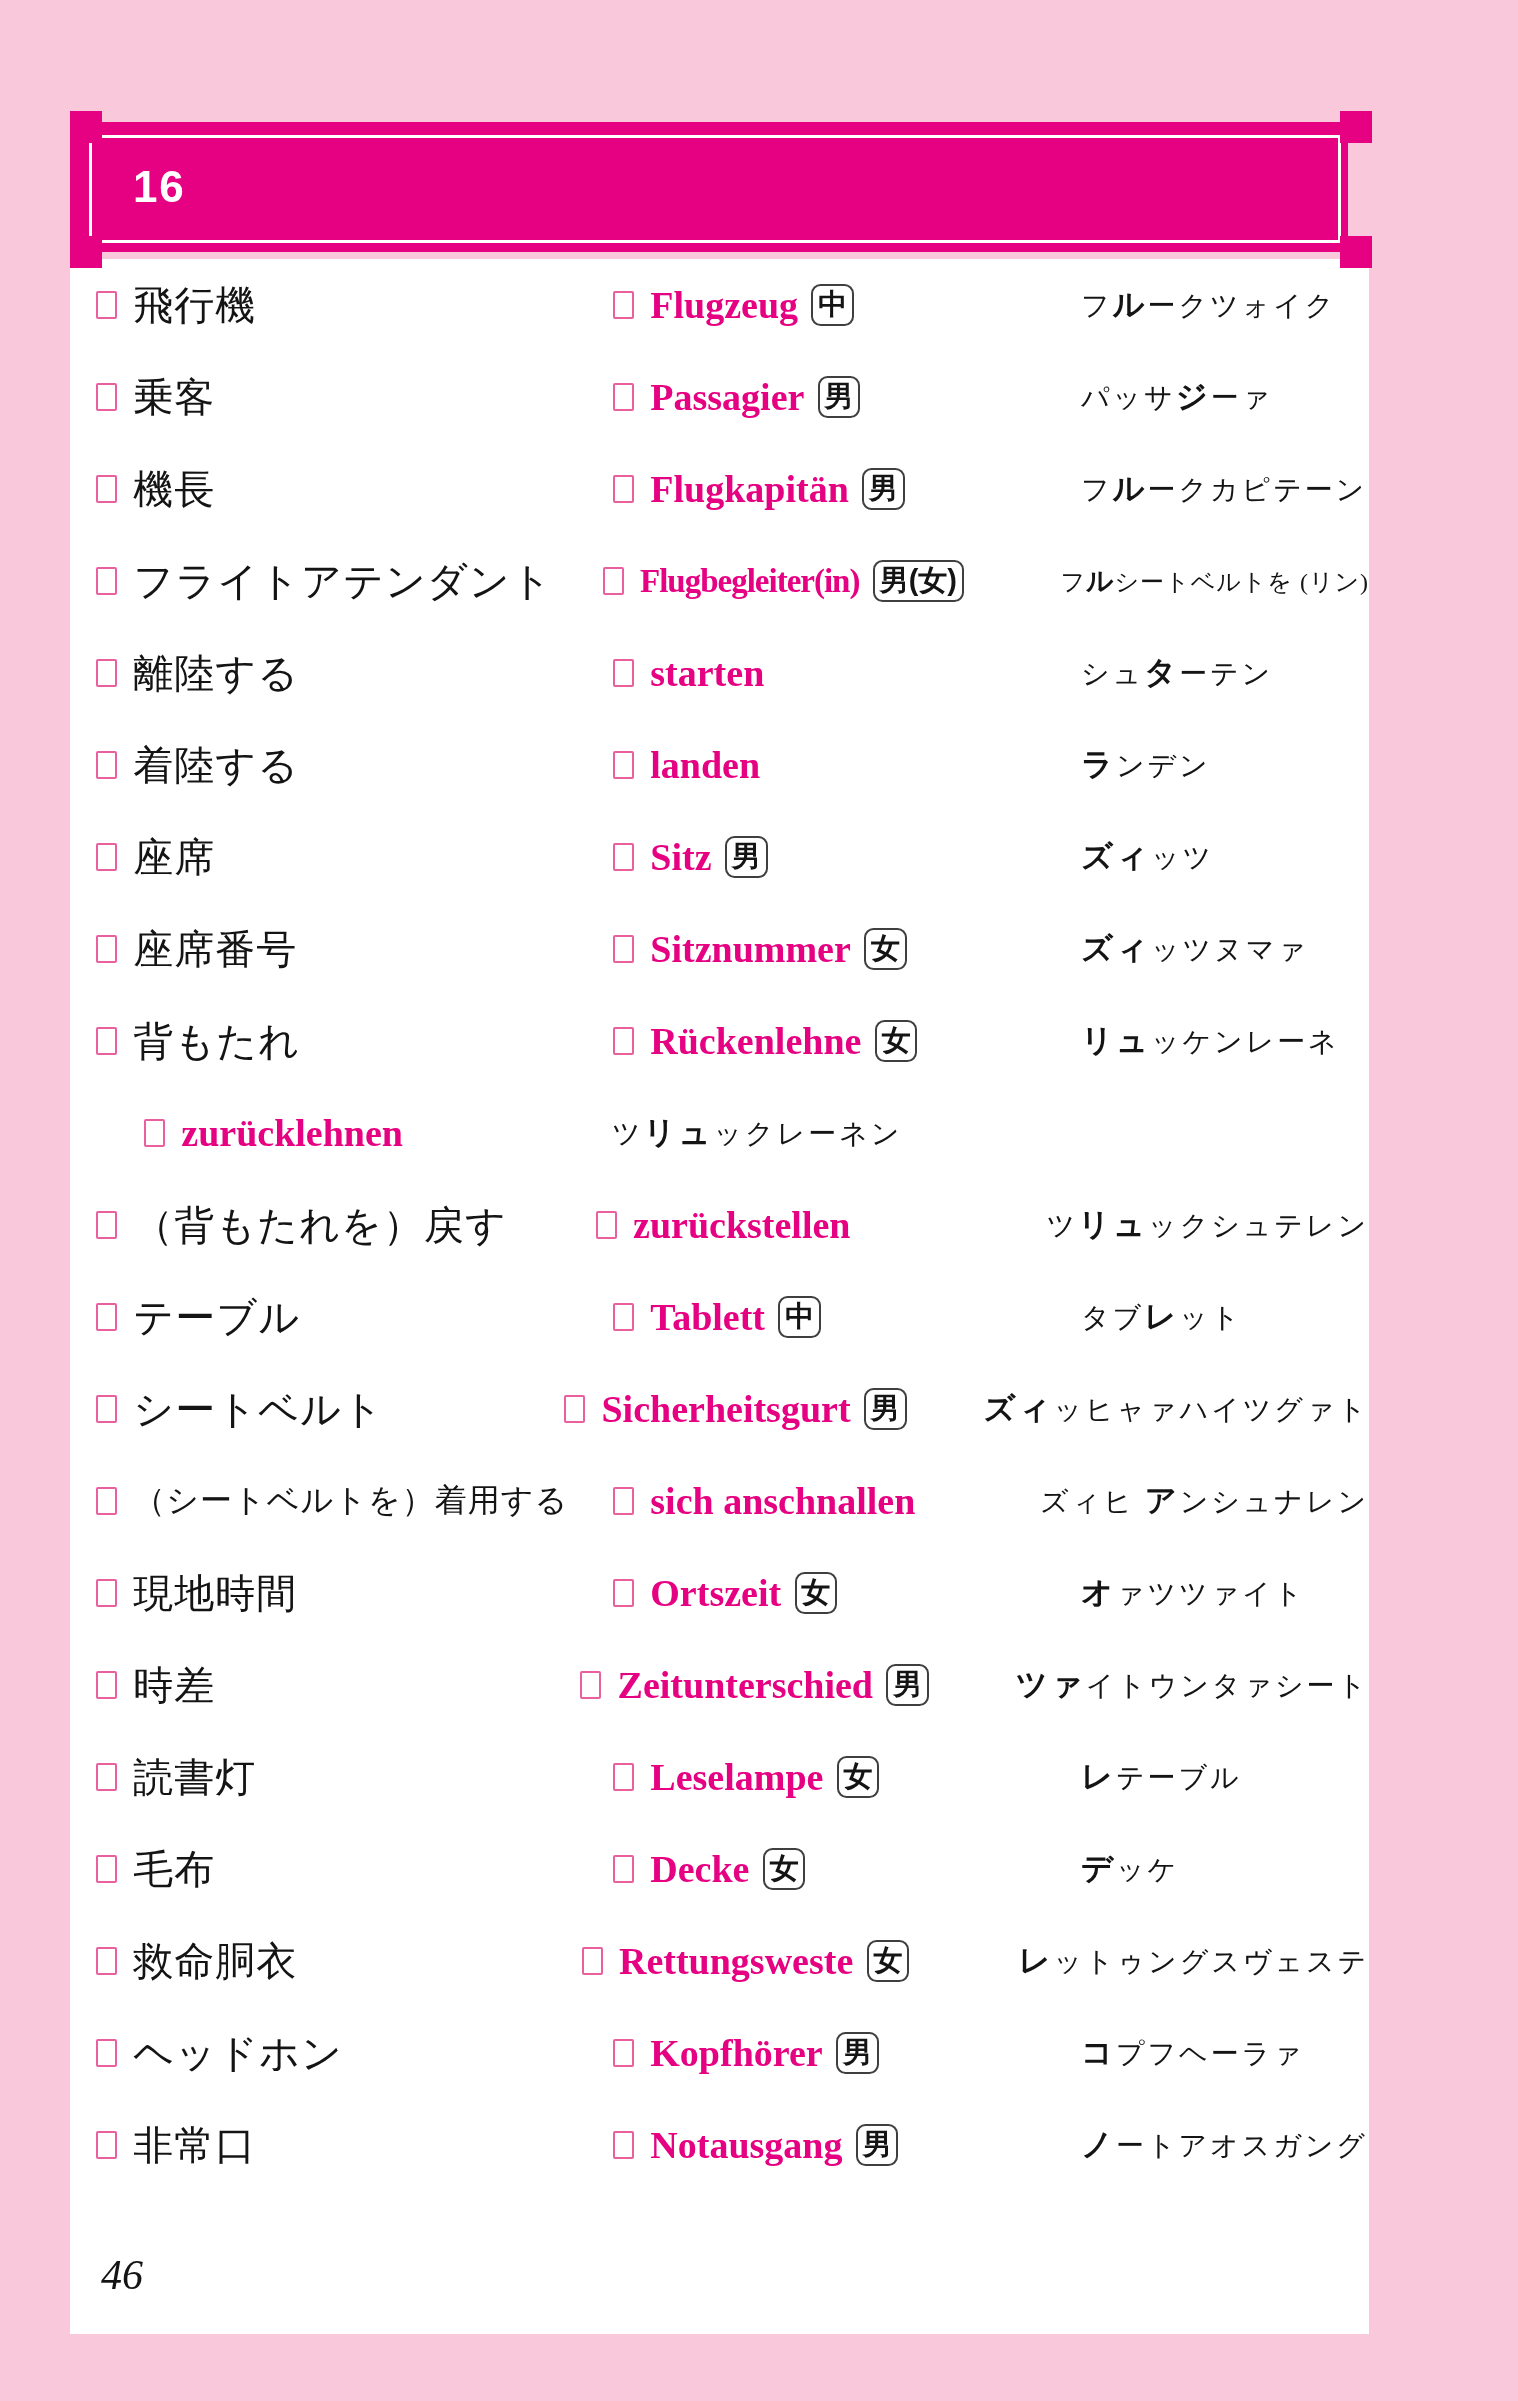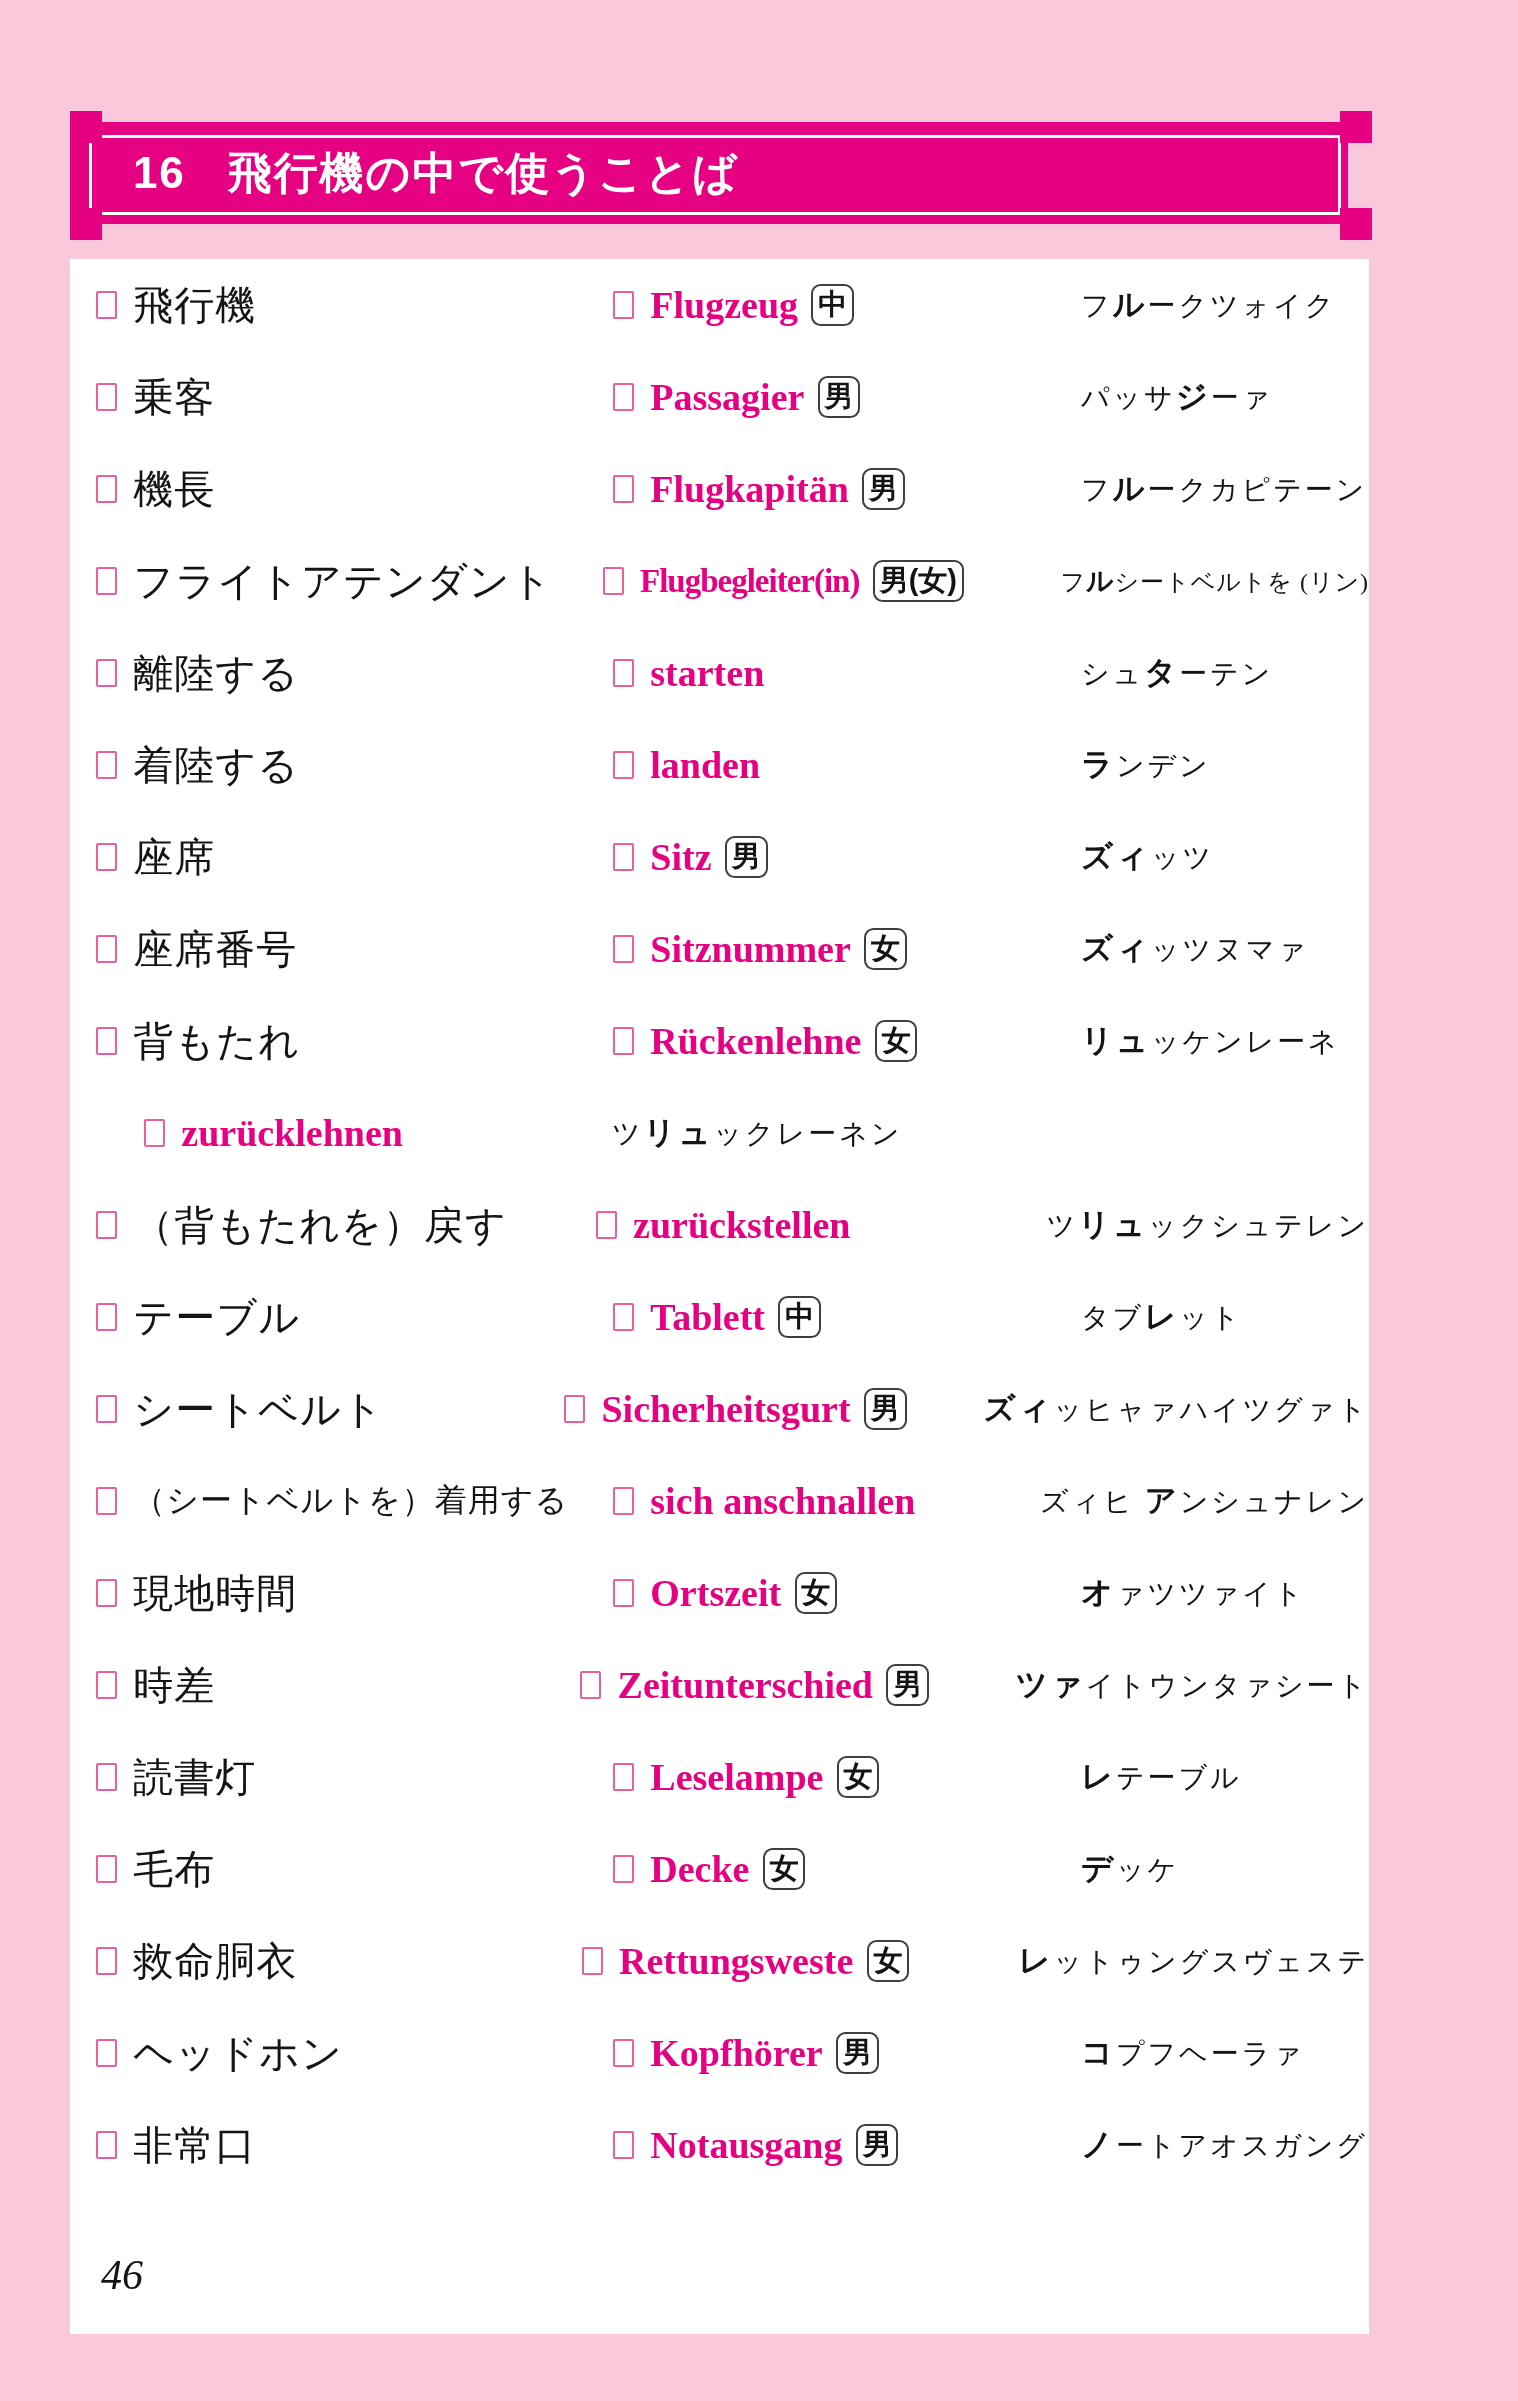--- a/index.html
+++ b/index.html
@@ -15,21 +15,21 @@
     background: var(--page-background);
     font-family: "Liberation Serif", "DejaVu Serif", serif;
     overflow: hidden;
     position: relative;
   }
 
   
   .banner {
     position: absolute;
     left: 70px; top: 122px;
-    width: 1278px; height: 102px;
+    width: 1278px; height: 130px;
     background: var(--accent);
   }
   .banner .pinstripe {
     position: absolute;
     left: 19px; right: 6.7px; top: 12.5px; bottom: 8.6px;
     border: 3.8px solid #ffffff;
     pointer-events: none;
   }
   .banner .sq {
     position: absolute;
@@ -139,21 +139,20 @@
 <body>
 
 <div class="banner">
   <div class="sq tl"></div>
   <div class="sq bl"></div>
   <div class="sq tr"></div>
   <div class="sq br"></div>
   <div class="pinstripe"></div>
   <div class="banner-title">
     <span class="lesson-no">16</span>
-    <span class="lesson-title">飛行機の中で使うことば</span>
   </div>
 </div>
 
 <div class="card">
   <div class="vocab-list">
   <div class="row">
     <div class="cell col-jp">
       <span class="checkbox"></span>
       <span class="jp-text">飛行機</span>
     </div>

